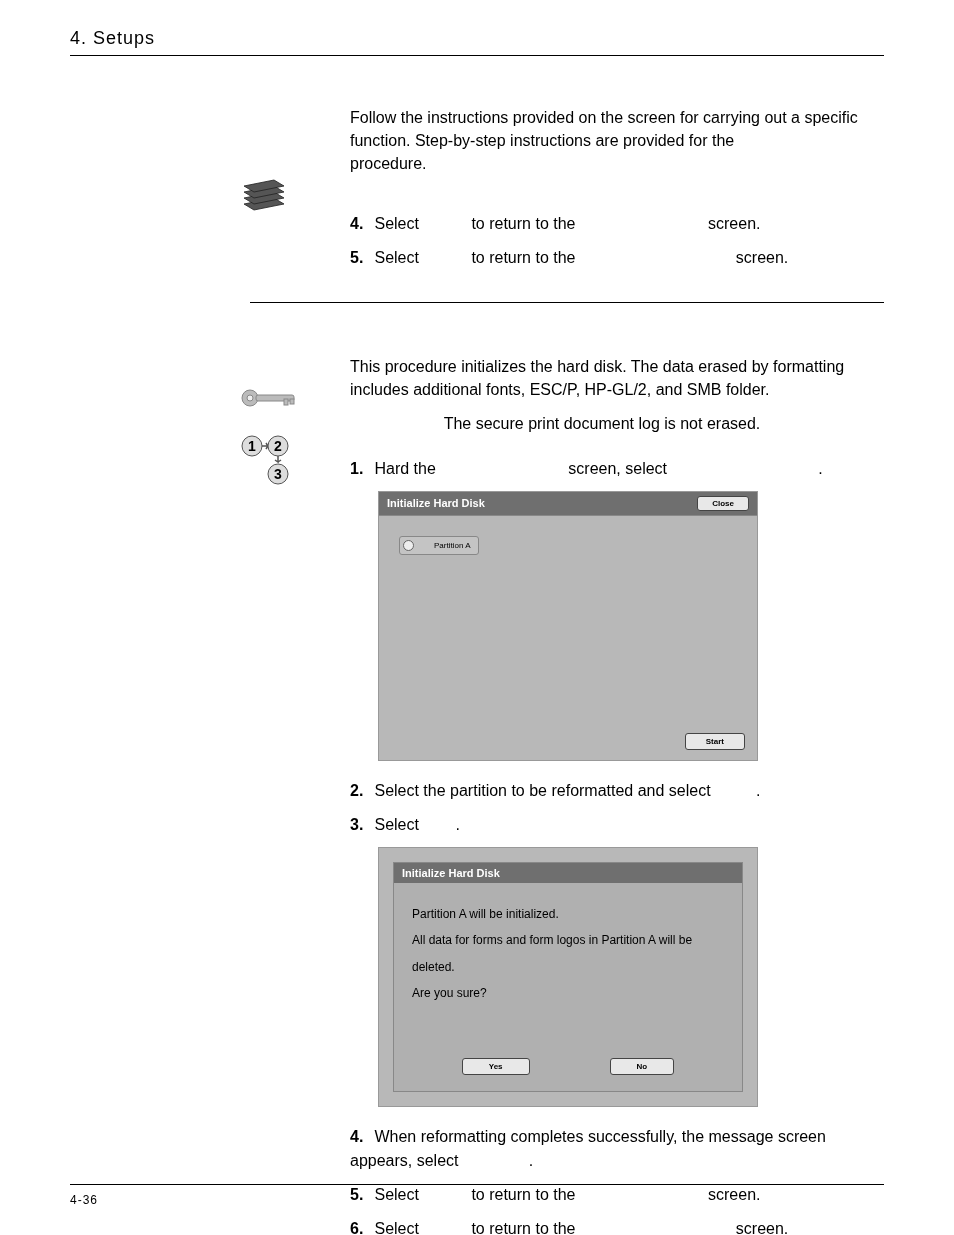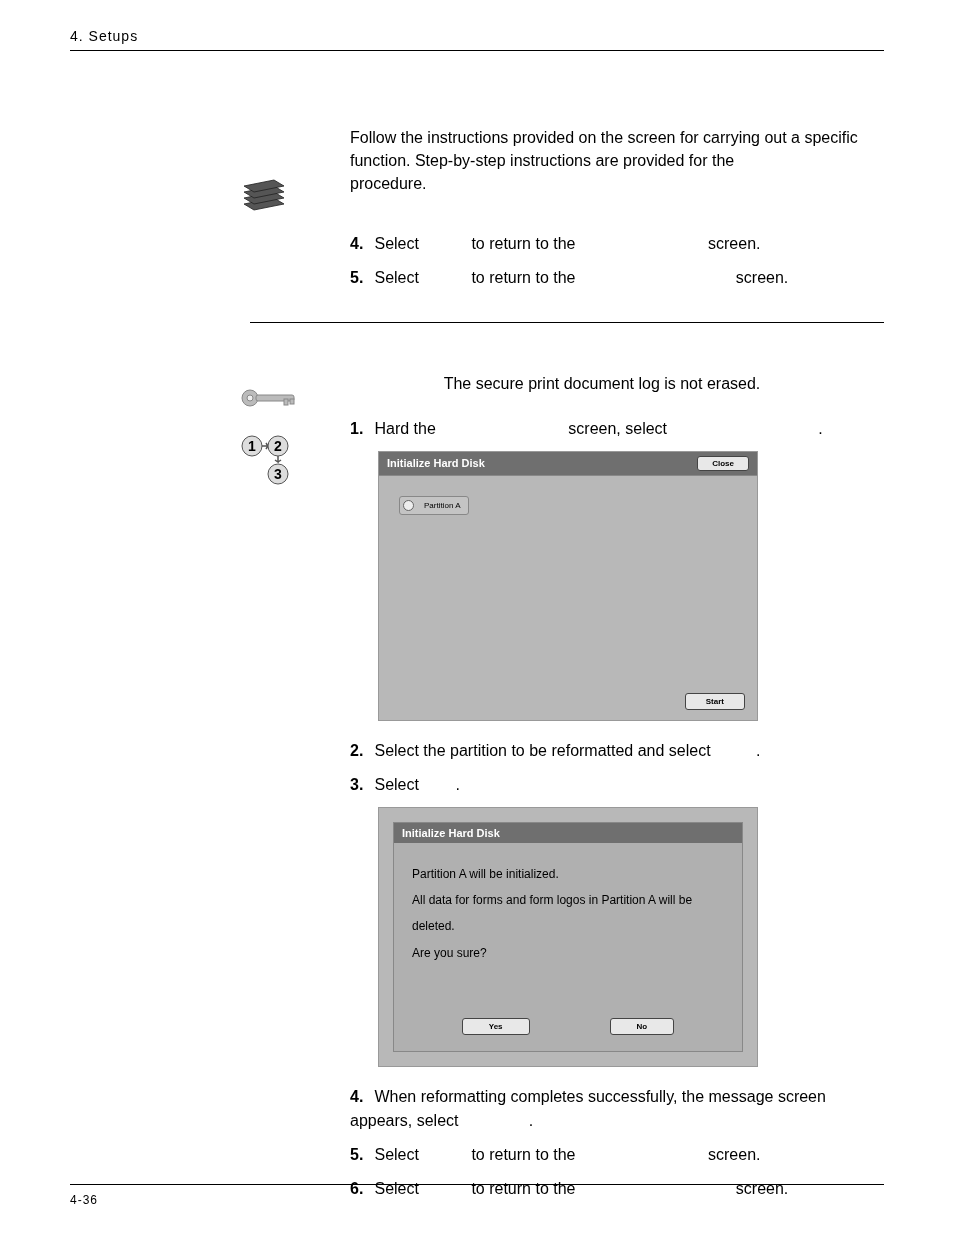--- a/index.html
+++ b/index.html
@@ -6,25 +6,25 @@
   body {
     font-family: Arial, Helvetica, sans-serif;
     color: #000;
     background: #fff;
     width: 954px;
     height: 1235px;
     position: relative;
     padding: 28px 70px 30px 70px;
   }
   .header {
-    font-size: 14px;
+    font-size: 18px;
     letter-spacing: 1px;
     padding-bottom: 6px;
     border-bottom: 1px solid #000;
-    margin-bottom: 75px;
+    margin-bottom: 50px;
   }
   .content {
     margin-left: 280px;
   }
   .para {
     font-size: 16px;
     line-height: 1.45;
     margin-bottom: 14px;
   }
   .step {
@@ -90,21 +90,21 @@
     font-weight: bold;
   }
   .shot-body { padding: 20px; position: relative; height: calc(100% - 22px); }
   .partition-btn {
     background: #c4c4c4;
     border: 1px solid #888;
     border-radius: 3px;
     padding: 3px 8px 3px 3px;
     display: inline-flex;
     align-items: center;
-    gap: 10px;
+    gap: 20px;
     font-size: 8px;
   }
   .partition-btn .circle {
     width: 11px; height: 11px; border-radius: 50%;
     border: 1px solid #666; background: #eee;
   }
   .start-btn {
     position: absolute;
     bottom: 12px; right: 12px;
     background: #e8e8e8;
@@ -228,20 +228,21 @@
     <b style="color:transparent;">Close</b>
     <span> to return to the </span>
     <i style="color:transparent;">System Administrator</i>
     <span> screen.</span>
   </p>
 
   <hr class="section-rule">
 
   <div class="heading" style="color:transparent;">Initialize Hard Disk</div>
 
+  <p class="para">This procedure initializes the hard disk.  The data erased by formatting includes additional fonts, ESC/P, HP-GL/2, and SMB folder.</p>
 
   <p class="keypoint">
     <span class="label" style="color:transparent;">KEY POINT:</span>
     <span> The secure print document log is not erased.</span>
   </p>
 
   <p class="step">
     <span class="num">1.</span>
     <span>Hard the </span>
     <i style="color:transparent;">Machine Defaults</i>

